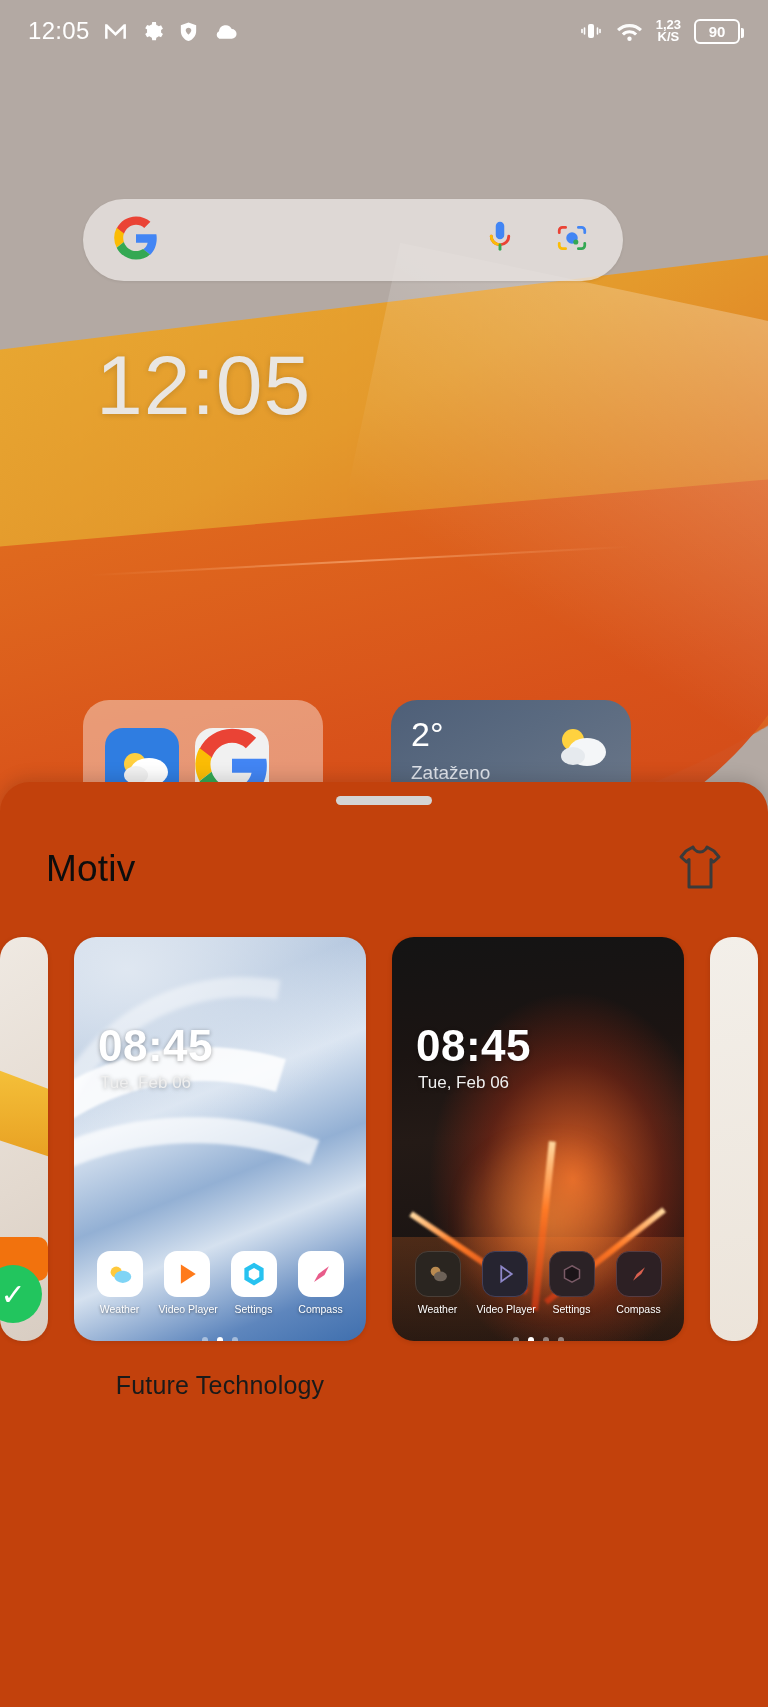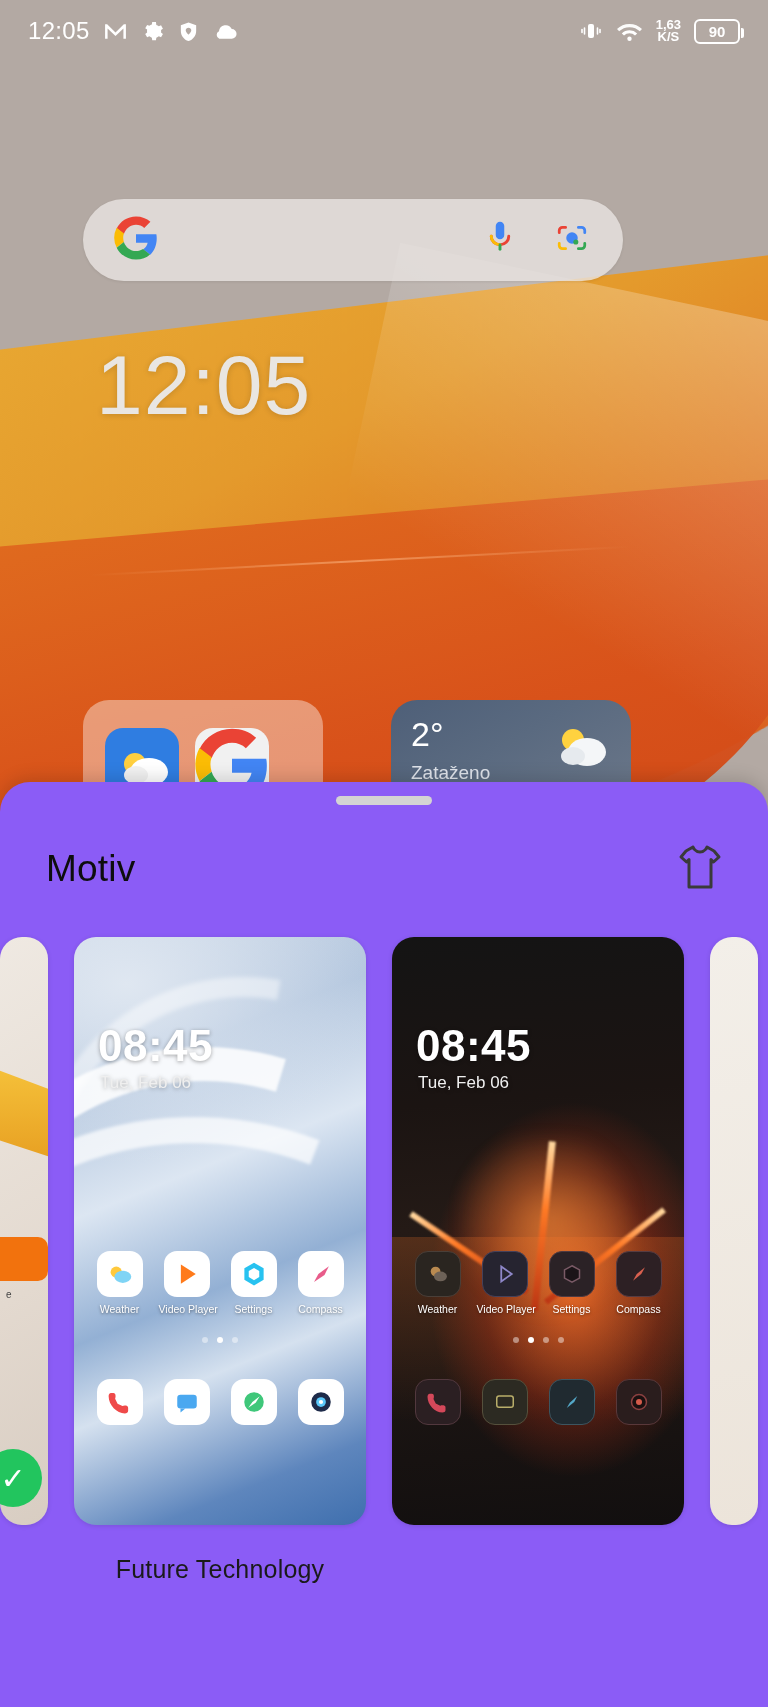--- a/index.html
+++ b/index.html
@@ -123,21 +123,21 @@
     position:relative; overflow:hidden;
     color:#fff;
   }
   .ww-temp { font-size:34px; font-weight:300; line-height:36px; }
   .ww-cond { font-size:19px; color:#dfe3ea; margin-top:10px; }
   .ww-icon { position:absolute; right:20px; top:24px; }
 
   
   #sheet {
     position:absolute; left:0; right:0; top:782px; bottom:0;
-    background:#8b5cf6;
+    background:#c2410c;
     border-radius:30px 30px 0 0;
     z-index:10;
     box-shadow:0 -3px 18px rgba(0,0,0,.16);
     overflow:hidden;
   }
   #grabber {
     width:96px; height:9px; border-radius:5px; background:#d4d4d4;
     margin:14px auto 0;
   }
   #sheet-header {
@@ -147,21 +147,21 @@
   #sheet-title { font-size:37px; color:#0d0d0d; font-weight:400; letter-spacing:.2px; }
 
   
   #carousel {
     position:absolute; left:0; right:0; top:155px;
     display:flex; align-items:flex-start; gap:26px;
     padding-left:-1px;
   }
   .theme-item { flex:0 0 auto; }
   .theme-card {
-    width:292px; height:588px;
+    width:292px; height:404px;
     border-radius:22px;
     overflow:hidden;
     position:relative;
     box-shadow:0 1px 5px rgba(0,0,0,.12);
   }
   .theme-card.partial { width:48px; }
   .theme-label {
     text-align:center; font-size:25px; color:#1a1a1a;
     margin-top:30px; letter-spacing:.2px;
   }
@@ -330,21 +330,21 @@
       </svg>
     </span>
     <span class="sb-ico">
       <svg width="27" height="22" viewBox="0 0 27 22">
         <path fill="#fff" d="M13.5 4C8.6 4 4.2 5.9 1 9l2.2 2.3C5.8 8.8 9.4 7.2 13.5 7.2s7.7 1.6 10.3 4.1L26 9c-3.2-3.1-7.6-5-12.5-5z" opacity=".95"></path>
         <path fill="#fff" d="M13.5 10.3c-3 0-5.7 1.2-7.7 3.1l2.2 2.2a7.8 7.8 0 0111 0l2.2-2.2a10.9 10.9 0 00-7.7-3.1z"></path>
         <circle cx="13.5" cy="18.8" r="2.2" fill="#fff"></circle>
       </svg>
     </span>
     <span class="sb-speed">
-      <span>1,63</span><br>
+      <span>1,23</span><br>
       <span>K/S</span>
     </span>
     <span class="sb-battery">
       <span>90</span>
     </span>
   </div>
 </div>
 
 <div id="searchbar">
   <span class="g-logo">

